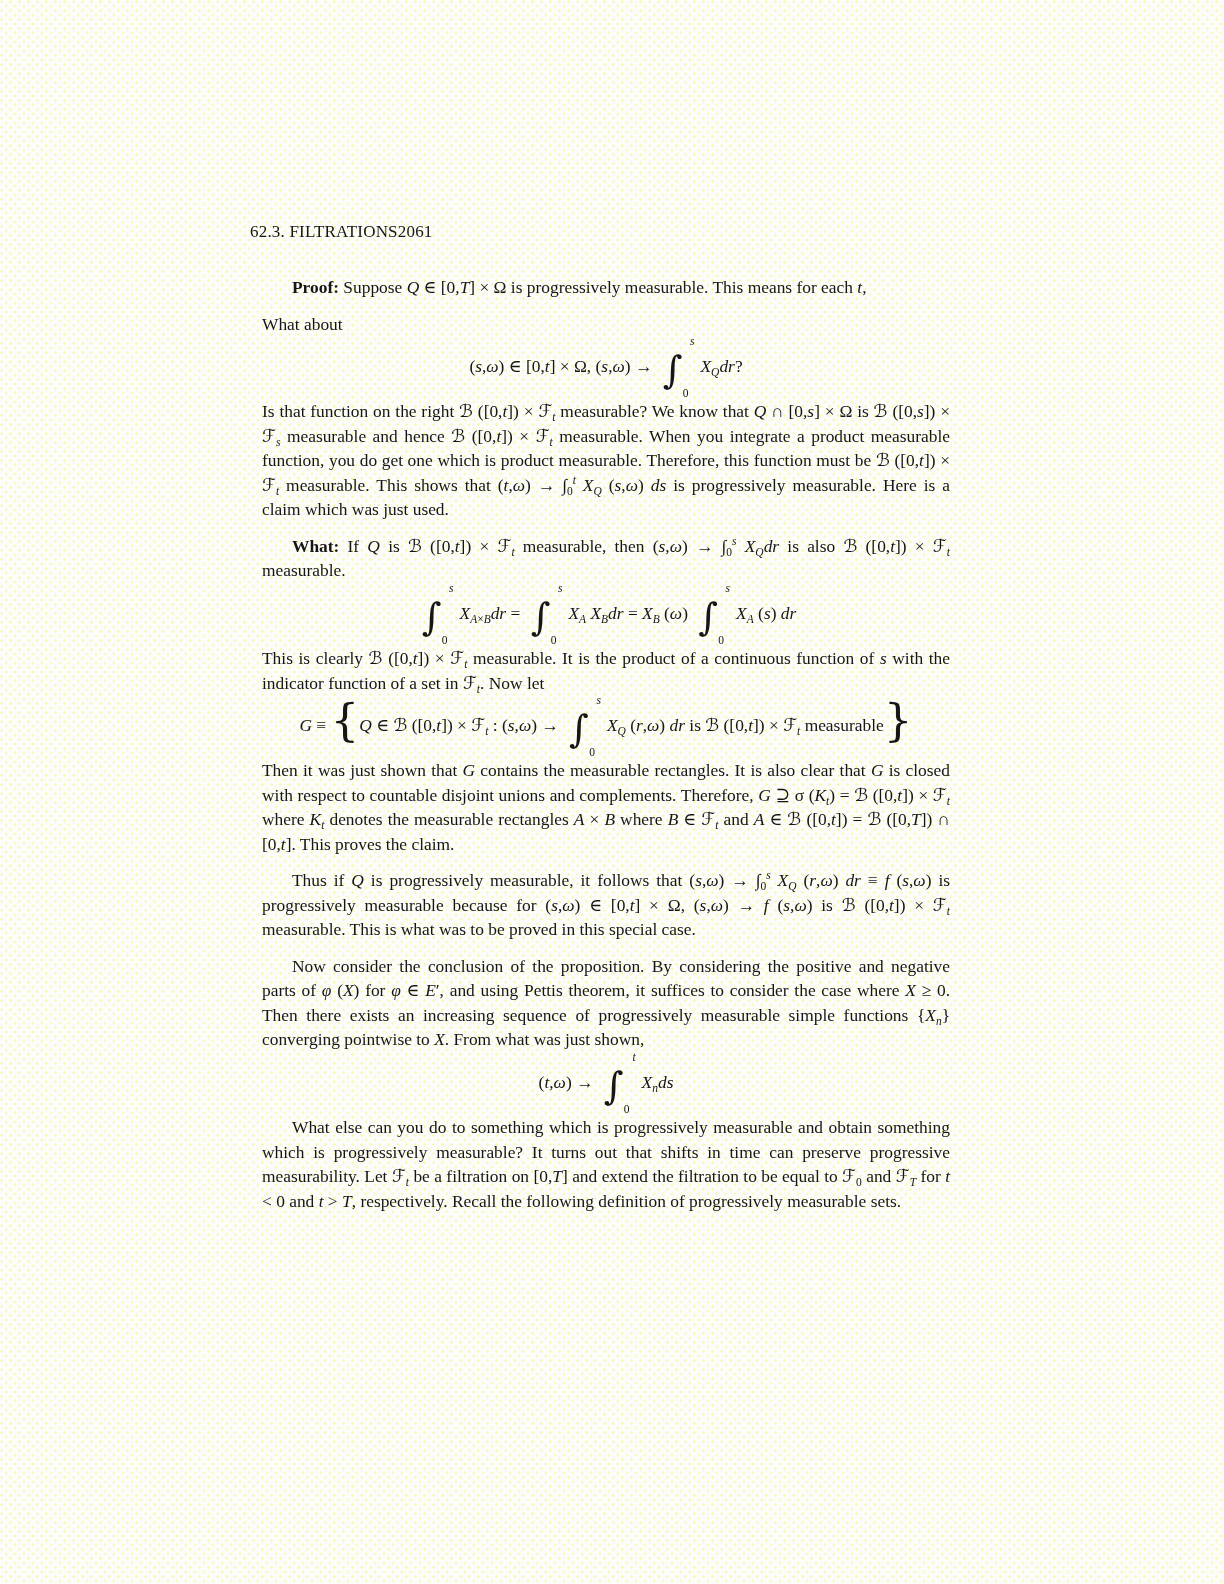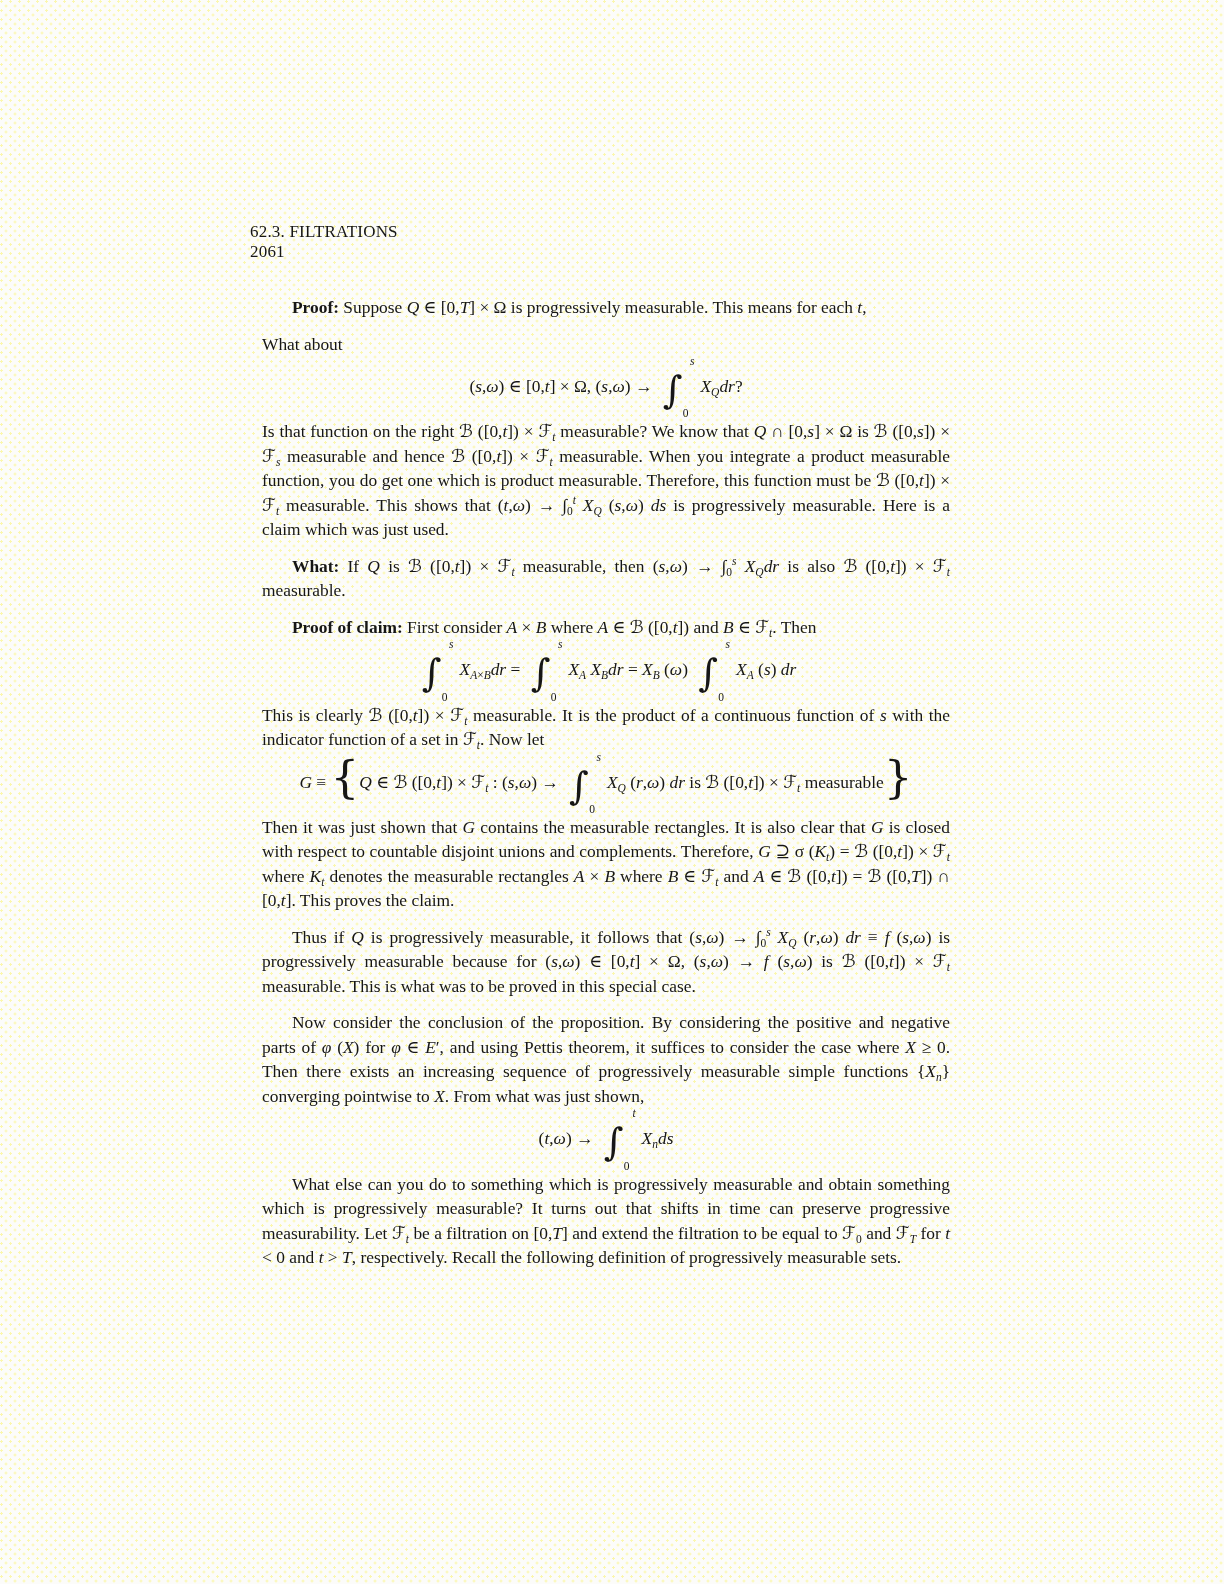--- a/index.html
+++ b/index.html
@@ -23,21 +23,20 @@
     left: 250px;
     top: 222px;
     width: 712px;
   }
   .header {
     display: flex;
     justify-content: flex-start;
     font-size: 17px;
     letter-spacing: 0.2px;
     margin-bottom: 33px;
-    flex-direction: column;
   }
   .body-text p.paragraph {
     margin: 12px;
     font-size: 17.4px;
     line-height: 24.5px;
     text-align: justify;
   }
   .body-text p.paragraph.indent { text-indent: 30px; }
   .body-text .display {
     margin: 7px 0 9px 0;
@@ -66,21 +65,20 @@
     <div class="header">
       <span>62.3.  FILTRATIONS</span>
       <span>2061</span>
     </div>
     <div class="body-text">
         <p class="paragraph indent"><b>Proof:</b> Suppose <i>Q</i> ∈ [0,<i>T</i>] × Ω is progressively measurable. This means for each <i>t</i>,</p>
         <p class="paragraph">What about</p>
         <div class="display tall">(<i>s</i>,<i>ω</i>) ∈ [0,<i>t</i>] × Ω, (<i>s</i>,<i>ω</i>) → <span class="dint"><span class="g">∫</span><sup><i>s</i></sup><sub>0</sub></span><i>X</i><sub><i>Q</i></sub><i>dr</i>?</div>
         <p class="paragraph">Is that function on the right <span class="scr">ℬ</span> ([0,<i>t</i>]) × <span class="scr">ℱ</span><sub><i>t</i></sub> measurable?  We know that <i>Q</i> ∩ [0,<i>s</i>] × Ω is <span class="scr">ℬ</span> ([0,<i>s</i>]) × <span class="scr">ℱ</span><sub><i>s</i></sub> measurable and hence <span class="scr">ℬ</span> ([0,<i>t</i>]) × <span class="scr">ℱ</span><sub><i>t</i></sub> measurable.  When you integrate a product measurable function, you do get one which is product measurable. Therefore, this function must be <span class="scr">ℬ</span> ([0,<i>t</i>]) × <span class="scr">ℱ</span><sub><i>t</i></sub> measurable.  This shows that (<i>t</i>,<i>ω</i>) → ∫<sub>0</sub><sup><i>t</i></sup> <i>X</i><sub><i>Q</i></sub> (<i>s</i>,<i>ω</i>) <i>ds</i> is progressively measurable. Here is a claim which was just used.</p>
         <p class="paragraph indent"><b>What:</b> If <i>Q</i> is <span class="scr">ℬ</span> ([0,<i>t</i>]) × <span class="scr">ℱ</span><sub><i>t</i></sub> measurable, then (<i>s</i>,<i>ω</i>) → ∫<sub>0</sub><sup><i>s</i></sup> <i>X</i><sub><i>Q</i></sub><i>dr</i> is also <span class="scr">ℬ</span> ([0,<i>t</i>]) × <span class="scr">ℱ</span><sub><i>t</i></sub> measurable.</p>
-        <p class="paragraph indent"><b>Proof of claim:</b> First consider <i>A</i> × <i>B</i> where <i>A</i> ∈ <span class="scr">ℬ</span> ([0,<i>t</i>]) and <i>B</i> ∈ <span class="scr">ℱ</span><sub><i>t</i></sub>. Then</p>
         <div class="display tall"><span class="dint"><span class="g">∫</span><sup><i>s</i></sup><sub>0</sub></span><i>X</i><sub><i>A</i>×<i>B</i></sub><i>dr</i> = <span class="dint"><span class="g">∫</span><sup><i>s</i></sup><sub>0</sub></span><i>X</i><sub><i>A</i></sub> <i>X</i><sub><i>B</i></sub><i>dr</i> = <i>X</i><sub><i>B</i></sub> (<i>ω</i>) <span class="dint"><span class="g">∫</span><sup><i>s</i></sup><sub>0</sub></span><i>X</i><sub><i>A</i></sub> (<i>s</i>) <i>dr</i></div>
         <p class="paragraph">This is clearly <span class="scr">ℬ</span> ([0,<i>t</i>]) × <span class="scr">ℱ</span><sub><i>t</i></sub> measurable.  It is the product of a continuous function of <i>s</i> with the indicator function of a set in <span class="scr">ℱ</span><sub><i>t</i></sub>. Now let</p>
         <div class="display tall"><i>G</i> ≡ <span class="brc">{</span><i>Q</i> ∈ <span class="scr">ℬ</span> ([0,<i>t</i>]) × <span class="scr">ℱ</span><sub><i>t</i></sub> : (<i>s</i>,<i>ω</i>) → <span class="dint"><span class="g">∫</span><sup><i>s</i></sup><sub>0</sub></span><i>X</i><sub><i>Q</i></sub> (<i>r</i>,<i>ω</i>) <i>dr</i> is <span class="scr">ℬ</span> ([0,<i>t</i>]) × <span class="scr">ℱ</span><sub><i>t</i></sub> measurable<span class="brc">}</span></div>
         <p class="paragraph">Then it was just shown that <i>G</i> contains the measurable rectangles.  It is also clear that <i>G</i> is closed with respect to countable disjoint unions and complements.  Therefore, <i>G</i> ⊇ σ (<i>K</i><sub><i>t</i></sub>) = <span class="scr">ℬ</span> ([0,<i>t</i>]) × <span class="scr">ℱ</span><sub><i>t</i></sub> where <i>K</i><sub><i>t</i></sub> denotes the measurable rectangles <i>A</i> × <i>B</i> where <i>B</i> ∈ <span class="scr">ℱ</span><sub><i>t</i></sub> and <i>A</i> ∈ <span class="scr">ℬ</span> ([0,<i>t</i>]) = <span class="scr">ℬ</span> ([0,<i>T</i>]) ∩ [0,<i>t</i>]. This proves the claim.</p>
         <p class="paragraph indent">Thus if <i>Q</i> is progressively measurable, it follows that (<i>s</i>,<i>ω</i>) → ∫<sub>0</sub><sup><i>s</i></sup> <i>X</i><sub><i>Q</i></sub> (<i>r</i>,<i>ω</i>) <i>dr</i> ≡ <i>f</i> (<i>s</i>,<i>ω</i>) is progressively measurable because for (<i>s</i>,<i>ω</i>) ∈ [0,<i>t</i>] × Ω, (<i>s</i>,<i>ω</i>) → <i>f</i> (<i>s</i>,<i>ω</i>) is <span class="scr">ℬ</span> ([0,<i>t</i>]) × <span class="scr">ℱ</span><sub><i>t</i></sub> measurable. This is what was to be proved in this special case.</p>
         <p class="paragraph indent">Now consider the conclusion of the proposition. By considering the positive and negative parts of <i>φ</i> (<i>X</i>) for <i>φ</i> ∈ <i>E</i>′, and using Pettis theorem, it suffices to consider the case where <i>X</i> ≥ 0. Then there exists an increasing sequence of progressively measurable simple functions {<i>X</i><sub><i>n</i></sub>} converging pointwise to <i>X</i>. From what was just shown,</p>
         <div class="display tall">(<i>t</i>,<i>ω</i>) → <span class="dint"><span class="g">∫</span><sup><i>t</i></sup><sub>0</sub></span><i>X</i><sub><i>n</i></sub><i>ds</i></div>
         <p class="paragraph indent">What else can you do to something which is progressively measurable and obtain something which is progressively measurable? It turns out that shifts in time can preserve progressive measurability. Let <span class="scr">ℱ</span><sub><i>t</i></sub> be a filtration on [0,<i>T</i>] and extend the filtration to be equal to <span class="scr">ℱ</span><sub>0</sub> and <span class="scr">ℱ</span><sub><i>T</i></sub> for <i>t</i> &lt; 0 and <i>t</i> &gt; <i>T</i>, respectively. Recall the following definition of progressively measurable sets.</p>
       </div>
   </div>

